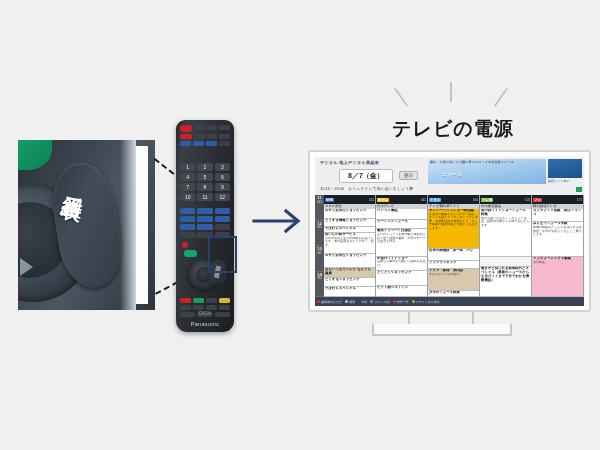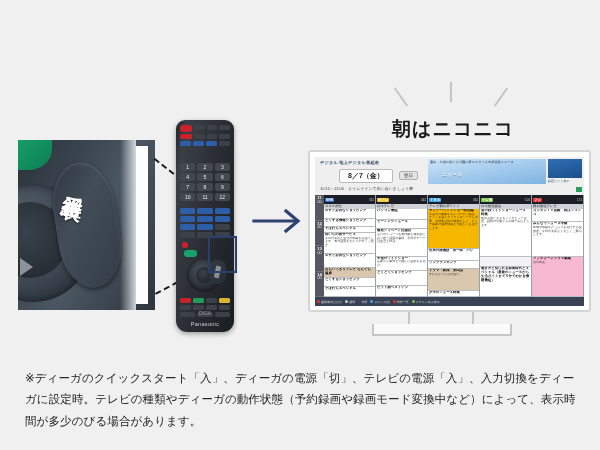--- a/index.html
+++ b/index.html
@@ -466,21 +466,21 @@
         <line x1="2" y1="13" x2="44" y2="13"></line>
         <polyline points="34,3 46,13 34,23" stroke-linejoin="miter"></polyline>
       </g>
     </svg>
   </div>
 
   <div class="shine" style="left:400px; top:86px; width:2px; height:22px; transform: rotate(-35deg);"></div>
   <div class="shine" style="left:450px; top:82px; width:2px; height:20px;"></div>
   <div class="shine" style="left:500px; top:86px; width:2px; height:22px; transform: rotate(35deg);"></div>
 
-  <div class="title">朝はニコニコ</div>
+  <div class="title">テレビの電源</div>
 
   <div class="tv">
     <div class="tv-screen">
       <div class="epg">
 
         <div class="epg-top">
           <div class="epg-brand">デジタル 地上デジタル番組表</div>
           <div class="epg-date-box">8／7（金）</div>
           <div class="epg-day-btn">翌日</div>
           <div class="epg-tip">10:15～13:00　タイムラインで向い合いましょう夢</div>
@@ -654,15 +654,14 @@
             </div>
           </div>
       </div>
     </div>
   </div>
   <div class="tv-neck-l"></div>
   <div class="tv-neck-r"></div>
   <div class="tv-base"></div>
 
 
-  <div class="footnote">※ディーガのクイックスタート「入」、ディーガの電源「切」、テレビの電源「入」、入力切換をディーガに設定時。テレビの種類やディーガの動作状態（予約録画や録画モード変換中など）によって、表示時間が多少のびる場合があります。</div>
 
 </div>
 
 </body></html>

